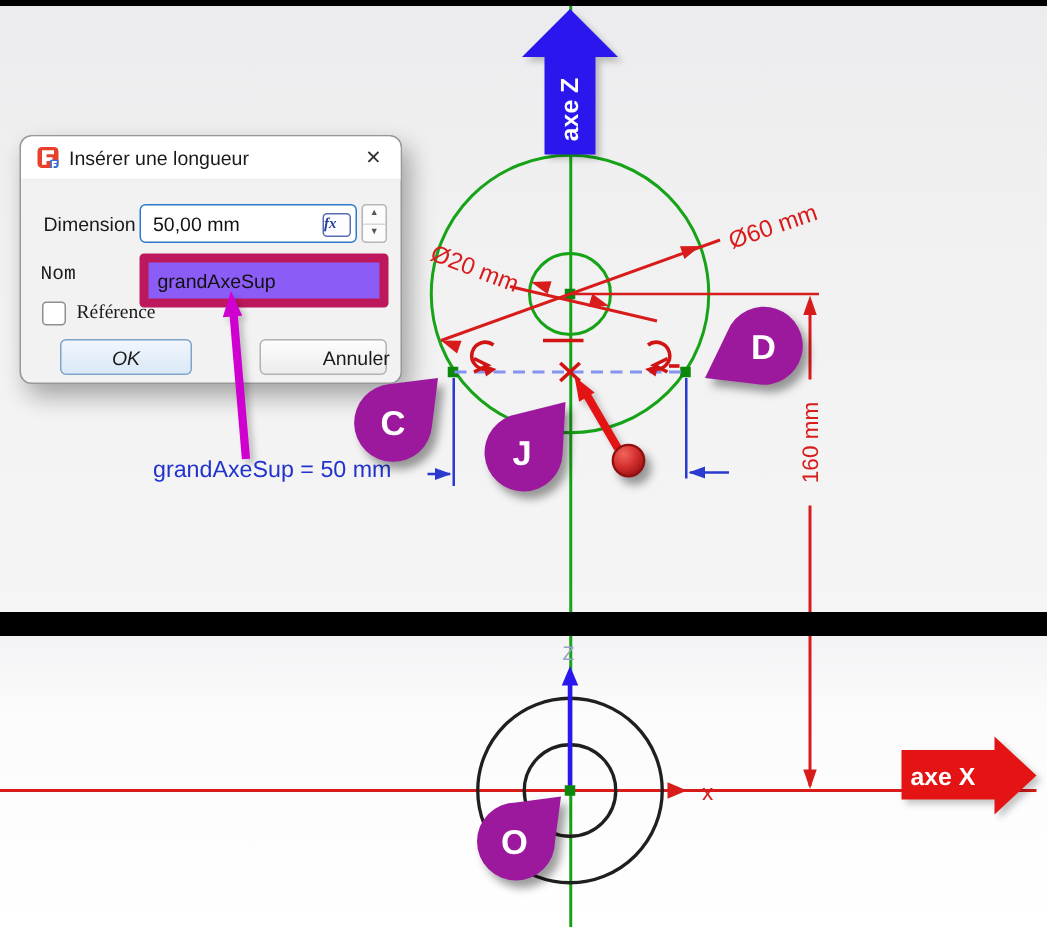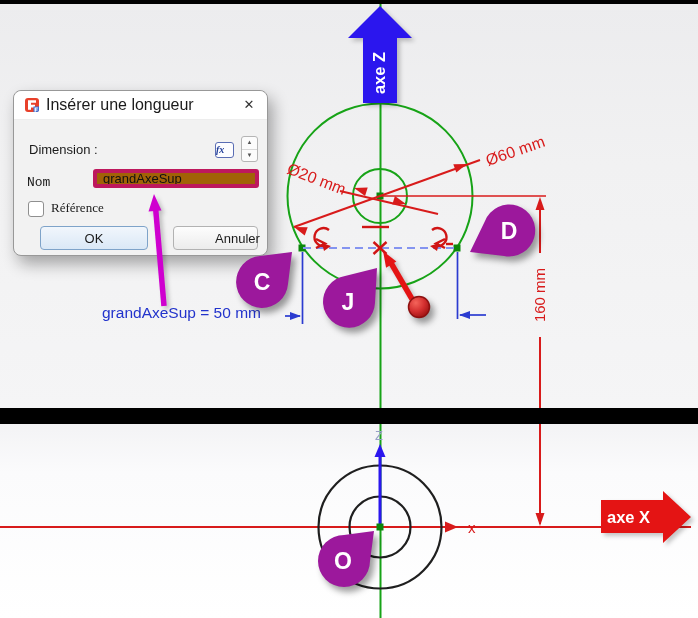--- a/index.html
+++ b/index.html
@@ -11,47 +11,47 @@
   .band{position:absolute;left:0;top:408px;width:698px;height:16px;background:#000;}
   .lower{position:absolute;left:0;top:424px;width:698px;height:194px;
          background:linear-gradient(180deg,#f3f3f5 0%,#fbfbfc 25%,#ffffff 100%);}
 
   
   .dlg{position:absolute;left:13px;top:90px;width:253px;height:164px;
        background:#f2f2f2;border:1px solid #989898;border-radius:8px;
        box-shadow:5px 8px 16px rgba(0,0,0,.33);z-index:5;font-size:13px;color:#1a1a1a;}
   .dlg-title{position:absolute;left:0;top:0;right:0;height:28px;background:#fff;
        border-radius:8px 8px 0 0;border-bottom:1px solid #ededed;display:flex;align-items:center;}
-  .dlg-title .ttl{margin-left:32px;font-size:16px;}
+  .dlg-title .ttl{margin-left:32px;font-size:13px;}
   .fc-icon{position:absolute;left:10px;top:6px;width:16px;height:16px;}
   .dlg-close{position:absolute;right:9px;top:5px;width:18px;height:18px;text-align:center;
        line-height:18px;font-size:13px;color:#333;cursor:pointer;}
   .lbl-dim{position:absolute;left:15px;top:51px;}
   .lbl-nom{position:absolute;left:13px;top:84px;font-family:Liberation Mono, monospace;}
   .inp-dim{position:absolute;left:79px;top:45px;width:145px;height:26px;background:#fff;
        border:1.5px solid #2f79cc;border-radius:4px;box-sizing:border-box;
        font:13px "Liberation Sans",sans-serif;padding:0 24px 0 8px;color:#111;}
   .fx-badge{position:absolute;left:201px;top:51px;width:17px;height:14px;border:1px solid #5a6db4;
        border-radius:3px;color:#24409a;font:italic bold 10px "Liberation Serif",serif;
        text-align:left;line-height:13px;background:#fdfdff;}
   .spinner{position:absolute;left:227px;top:45px;width:17px;height:26px;background:#fcfcfc;
        border:1px solid #b5b5b5;border-radius:3px;box-sizing:border-box;display:flex;
        flex-direction:column;}
   .spinner span{flex:1;font-size:6px;color:#555;text-align:center;line-height:11px;}
   .spinner .up{border-bottom:1px solid #d8d8d8;}
-  .inp-nom{position:absolute;left:79px;top:78px;width:166px;height:19px;background:#a16207;
-       border:4px solid #be185d;border-radius:3px;box-sizing:border-box;
+  .inp-nom{position:absolute;left:79px;top:78px;width:166px;height:36px;background:#8b5cf6;
+       border:6px solid #be185d;border-radius:3px;box-sizing:border-box;
        font:13px "Liberation Sans",sans-serif;padding:0 6px;color:#111;}
   .chk{position:absolute;left:14px;top:110px;width:14px;height:14px;background:#fff;
        border:1px solid #8f8f8f;border-radius:3px;}
   .lbl-ref{position:absolute;left:37px;top:109px;font-family:Liberation Serif, serif;}
   .btn{position:absolute;top:135px;height:24px;border-radius:4px;font:13px "Liberation Sans",sans-serif;
        display:flex;align-items:center;justify-content:center;cursor:pointer;box-sizing:border-box;}
-  .btn-ok{left:26px;width:108px;background:linear-gradient(180deg,#f1f6fc,#dae8f6);
-       border:1px solid #7ea3c9;}
+  .btn-ok{left:26px;width:88px;background:linear-gradient(180deg,#f1f6fc,#dae8f6);
+       border:1px solid #7ea3c9;font-style:italic;}
   .btn-cancel{left:159px;width:85px;background:linear-gradient(180deg,#fdfdfd,#ececec);
        border:1px solid #b2b2b2;padding-left:44px;}
 
   
   #overlay{position:absolute;left:0;top:0;z-index:10;pointer-events:none;}
   .shadowed{filter:drop-shadow(4px 5px 3px rgba(0,0,0,.38));}
   .soft-shadow{filter:drop-shadow(3px 3px 2px rgba(0,0,0,.22));}
   text{font-family:"Liberation Sans",sans-serif;}
 </style>
 </head>
@@ -68,20 +68,21 @@
       <svg class="fc-icon" viewBox="0 0 16 16">
         <rect x="1" y="1" width="14" height="14" rx="3" fill="#e8402a"></rect>
         <path d="M4 3.2h8v2.6H7v2h4v2.6H7v2.4H4z" fill="#ffffff"></path>
         <path d="M9.5 9.5 L15 9.5 L15 13 Q15 15 13 15 L9.5 15 Z" fill="#3b6fd4"></path>
         <path d="M10.6 10.4h3.2v1.2h-2v0.8h1.7v1.2h-1.7v1.2h-1.2z" fill="#ffffff"></path>
       </svg>
       <span class="ttl">Insérer une longueur</span>
       <span class="dlg-close">✕</span>
     </div>
     <span class="lbl-dim">Dimension :</span>
+    <input class="inp-dim" type="text" value="50,00 mm" style="">
     <span class="fx-badge">fx</span>
     <div class="spinner">
       <span class="up">▲</span>
       <span class="down">▼</span>
     </div>
     <span class="lbl-nom">Nom</span>
     <input class="inp-nom" type="text" value="grandAxeSup" style="">
     <div class="chk"></div>
     <span class="lbl-ref">Référence</span>
     <div class="btn btn-ok">OK</div>

